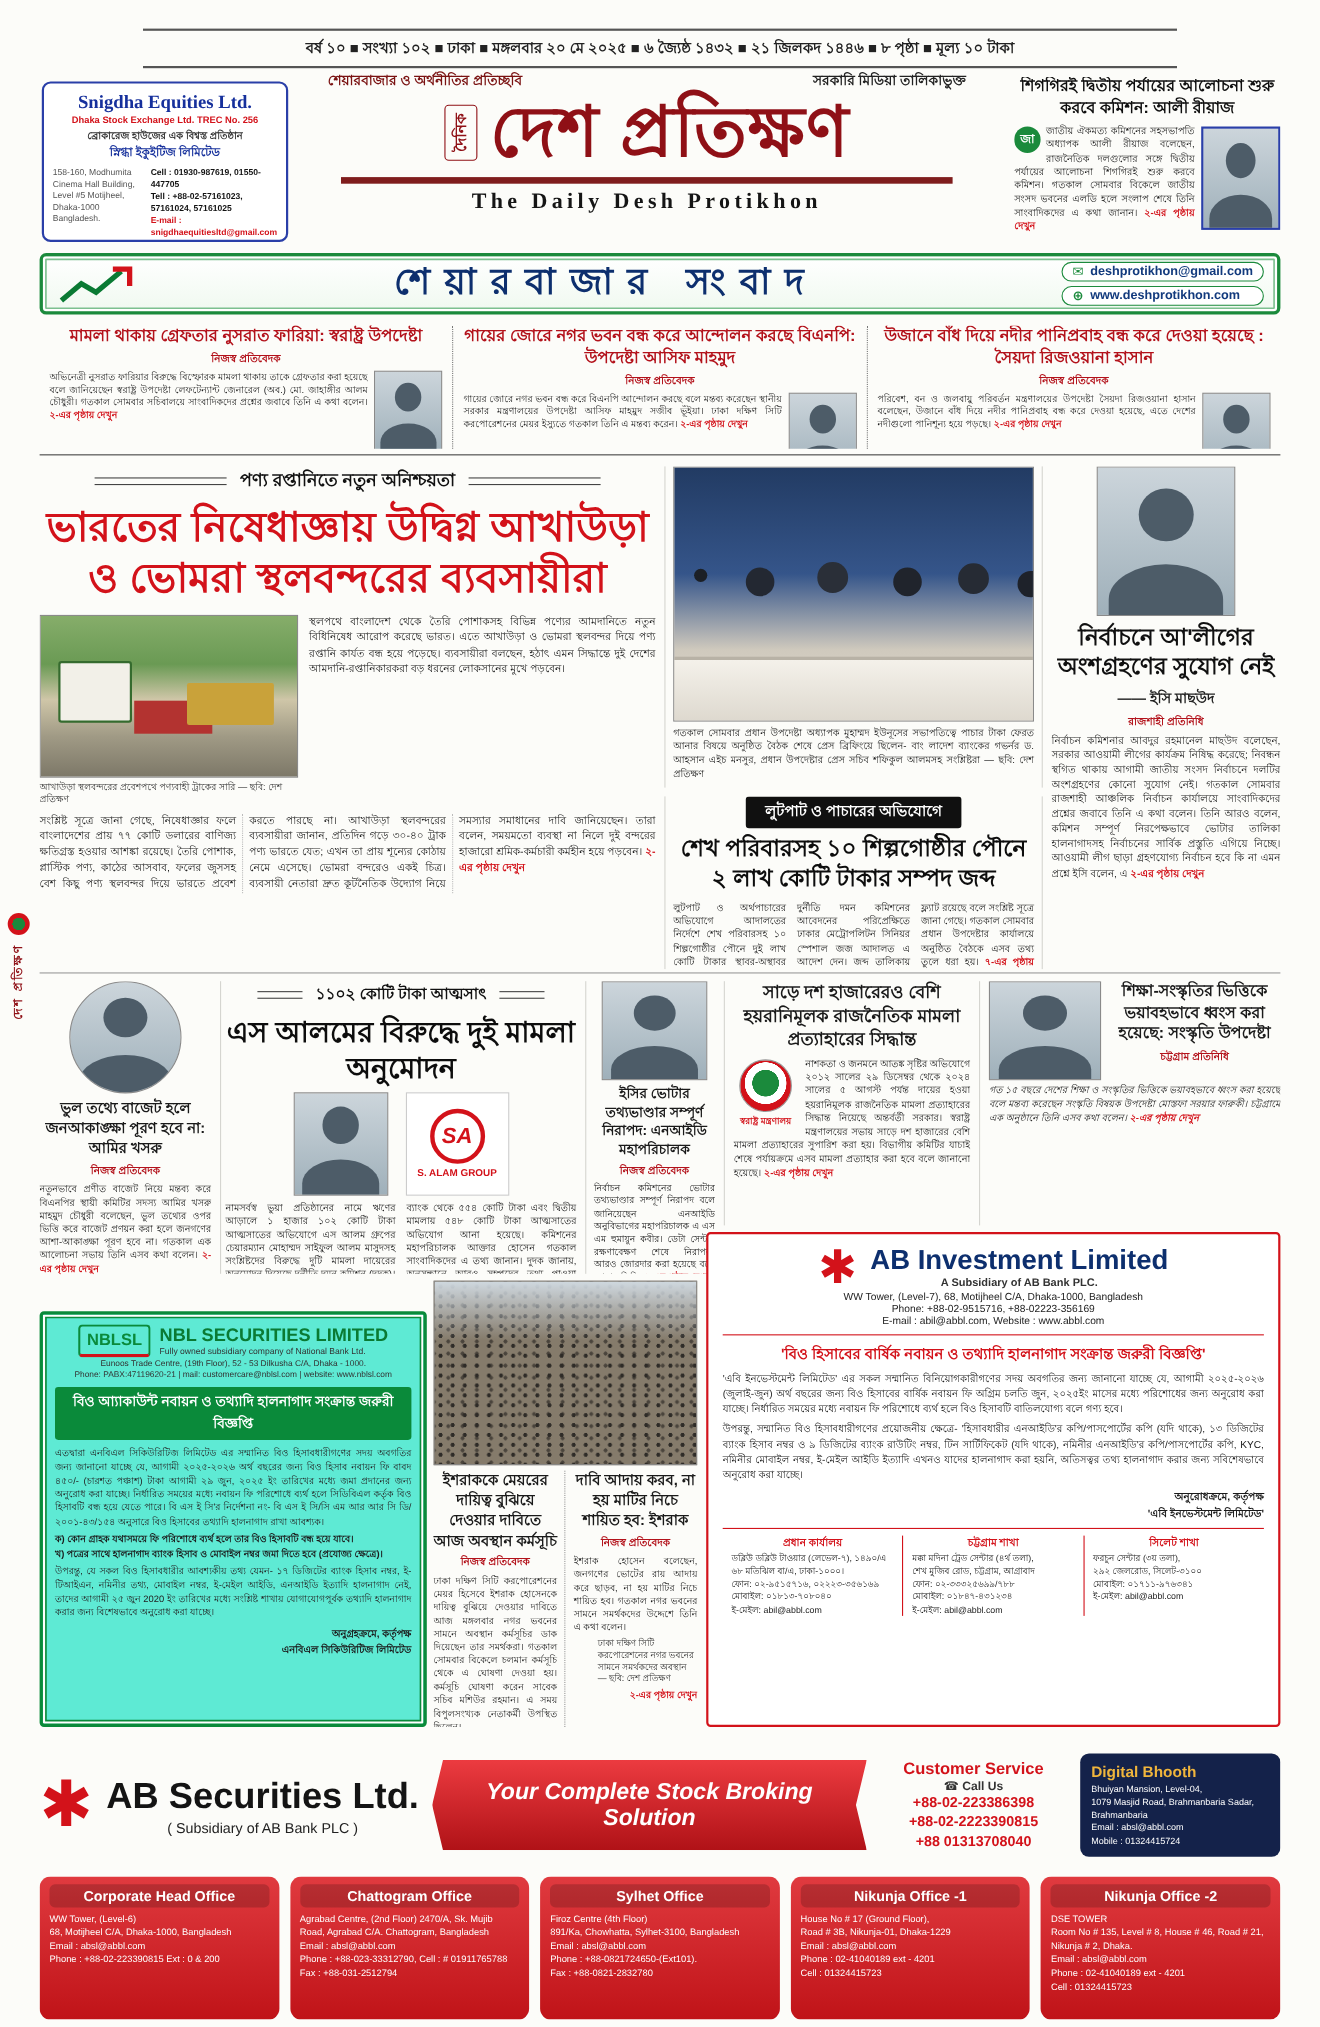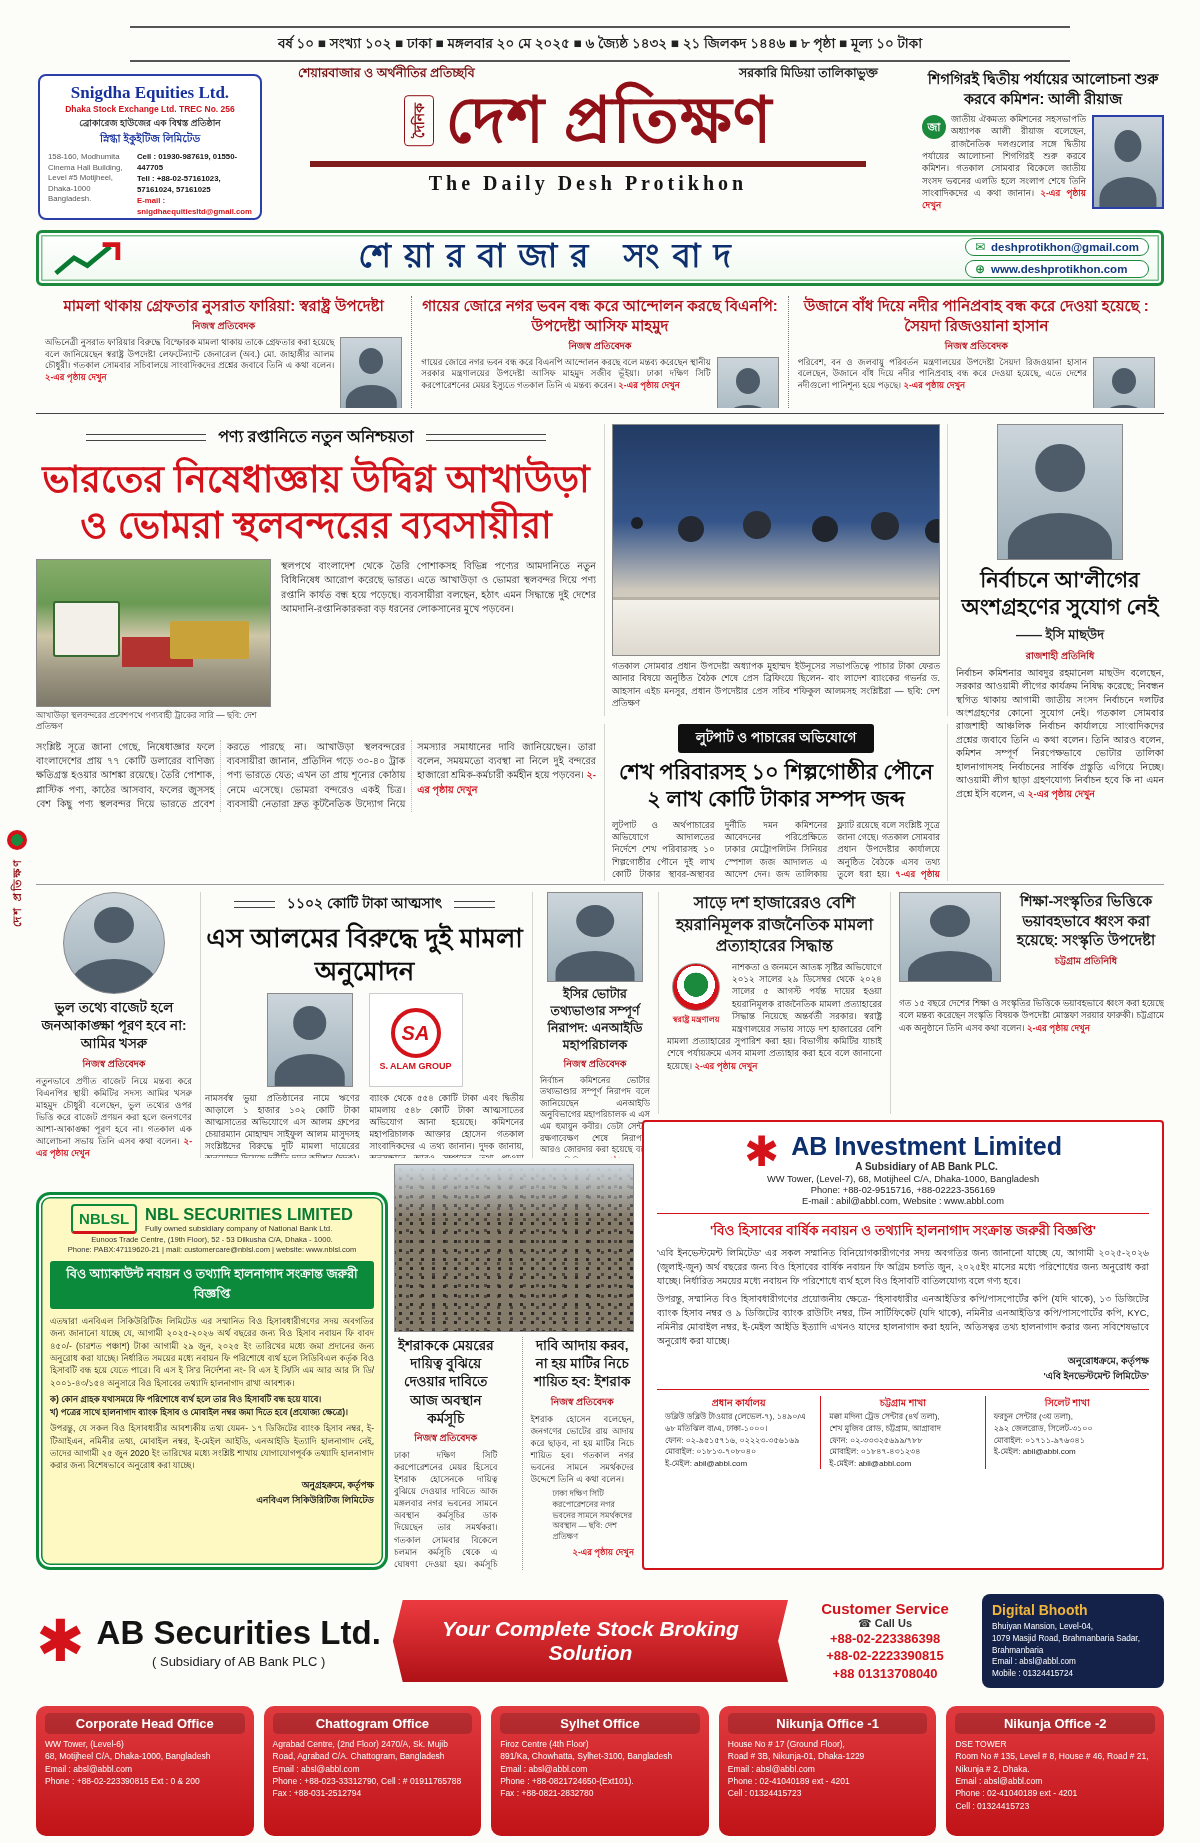--- a/index.html
+++ b/index.html
@@ -125,36 +125,36 @@
   .ca-headline { font-size:16px; font-weight:800; text-align:center; line-height:1.35; margin-bottom:4px; }
   .ca-logo { float:left; width:58px; margin:2px 7px 2px 0; text-align:center; }
   .ca-logomark { width:48px; height:48px; margin:0 auto; border-radius:50%; background:radial-gradient(circle at 50% 45%, #1b8a3c 0 35%, #fff 36% 55%, #d3121a 56% 100%); border:1px solid #999; }
   .ca-logolabel { font-size:8px; color:#d3121a; font-weight:700; margin-top:2px; }
   .ca-body { font-size:8.7px; line-height:1.42; }
 
   #culture { left:890px; top:892px; width:274px; height:222px; border-left:1px solid #d5d5d0; padding-left:8px; }
   .cu-top { display:flex; gap:7px; }
   .cu-photo { width:102px; height:90px; flex:none; }
   .cu-headline { font-size:14.5px; font-weight:800; line-height:1.35; text-align:center; }
-  .cu-body { font-size:8.7px; line-height:1.42; margin-top:15px; }
-
-  #nblad { left:36px; top:1192px; width:352px; height:378px; border:3px solid #0a8a3a; border-radius:14px; box-shadow: inset 0 0 0 2px #fff, inset 0 0 0 3.5px #0a8a3a; padding:9px 11px; background:#fef9c3; }
+  .cu-body { font-size:8.7px; line-height:1.42; margin-top:3px;font-style:italic; }
+
+  #nblad { left:36px; top:1192px; width:352px; height:378px; border:3px solid #0a8a3a; border-radius:4px; box-shadow: inset 0 0 0 2px #fff, inset 0 0 0 3.5px #0a8a3a; padding:9px 11px; background:#5eead4; }
   .nbl-head { display:flex; gap:8px; align-items:center; justify-content:center; }
   .nbl-logo { font-weight:800; font-size:15px; border:2px solid #0a8a3a; padding:4px 6px; border-radius:4px; color:#0a8a3a; border-bottom:3px solid #d3121a; }
   .nbl-title { font-size:16.5px; font-weight:800; color:#0a7a33; }
   .nbl-sub { font-size:7.8px; color:#333; }
   .nbl-addr, .nbl-contact { font-size:7.6px; color:#333; text-align:center; margin-top:1px; }
   .nbl-notice { background:#0a8a3a; color:#fff; font-size:12.5px; font-weight:700; text-align:center; border-radius:3px; padding:4px 6px; margin:7px 0 6px; }
   .nbl-body { font-size:8.5px; line-height:1.45; }
   .nbl-list { font-size:8.5px; line-height:1.5; margin:4px 0; font-weight:700; }
   .nbl-sign { text-align:right; font-size:9px; font-weight:700; margin-top:6px; }
 
   #crowdblock { left:394px; top:1164px; width:240px; height:406px; }
   .cr-photo { width:100%; height:168px; }
-  .cb-cols { display:flex; gap:24px; margin-top:5px; }
+  .cb-cols { display:flex; gap:6px; margin-top:5px; }
   .cb-col { flex:1; }
   .cb-col + .cb-col { border-left:1px dotted #999; padding-left:8px; }
   .cb-h { font-size:13.5px; font-weight:800; text-align:center; line-height:1.35; }
   .cb-body { font-size:8.5px; line-height:1.42; margin-top:3px; }
   .cb-note { font-size:8px; color:#333; margin-top:4px; line-height:1.35;margin-left:22px; }
 
   #abinv { left:642px; top:1120px; width:522px; height:450px; border:2px solid #d3121a; border-radius:4px; padding:9px 13px; background:#fff; }
   .ai-head { display:flex; align-items:center; justify-content:center; gap:12px; }
   .ai-mark { color:#d3121a; font-size:42px; line-height:1; }
   .ai-name { font-size:25px; font-weight:800; color:#0d2f6e; text-align:center; }

